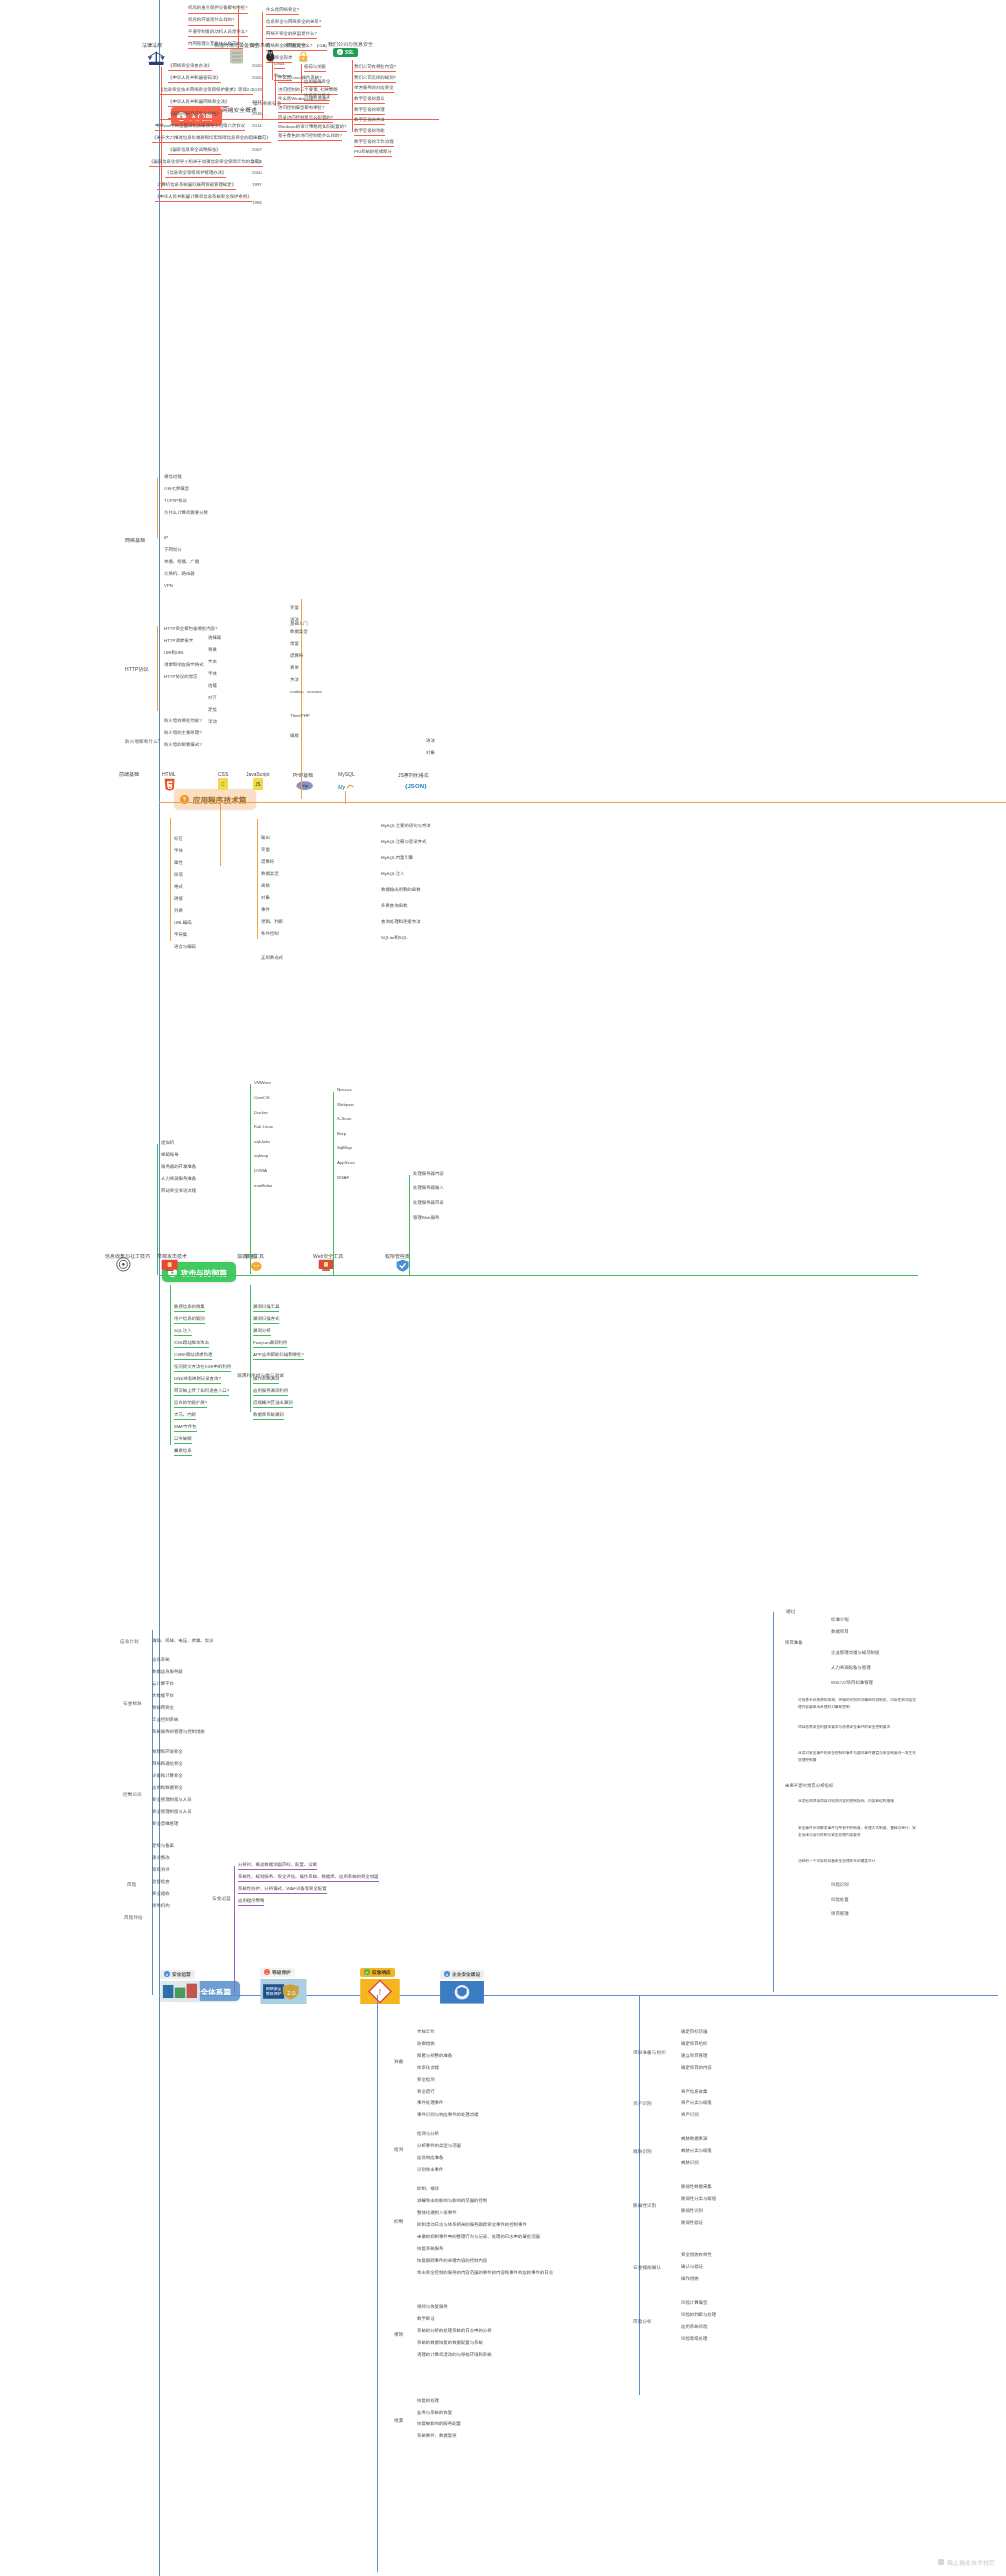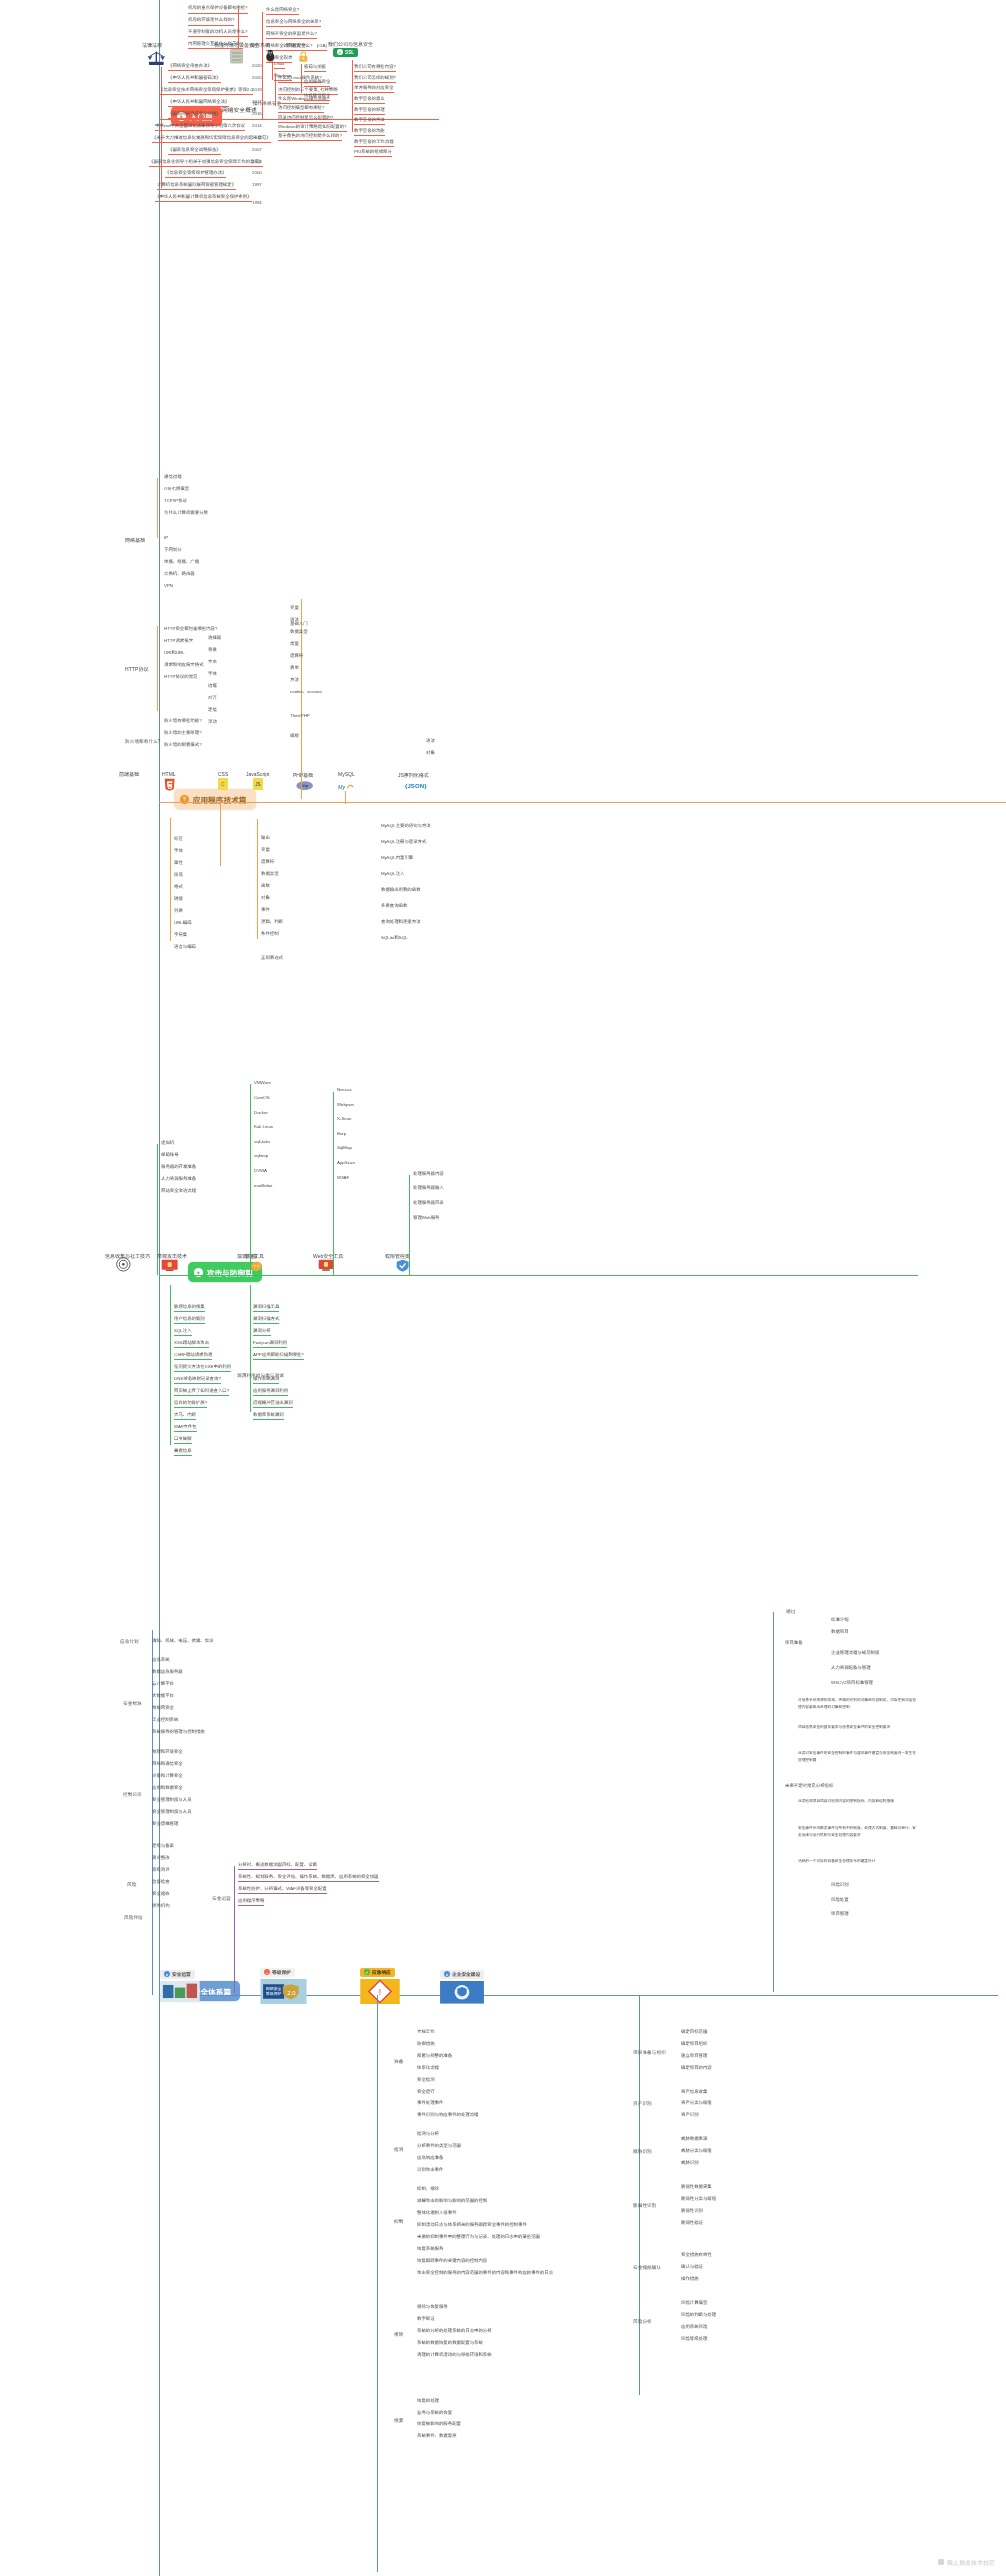--- a/index.html
+++ b/index.html
@@ -336,21 +336,21 @@
   <div class="leaf u-org u-none" style="left:381px;top:887px;">数据输出用到的函数</div>
   <div class="leaf u-org u-none" style="left:381px;top:903px;">多表查询函数</div>
   <div class="leaf u-org u-none" style="left:381px;top:919px;">查询处理和连接方法</div>
   <div class="leaf u-org u-none" style="left:381px;top:935px;">SQLite和SQL</div>
 
   <div class="chip-cap" style="left:398px;top:771px;">JS序列化格式</div>
   <div class="node-label" style="left:405px;top:783px;color:#1a7fbf;font-weight:bold;font-size:6px;">{JSON}</div>
   <div class="leaf u-org u-none" style="left:426px;top:738px;">语法</div>
   <div class="leaf u-org u-none" style="left:426px;top:750px;">对象</div>
 
-  <div class="topic t-grn" style="left:188px;top:1262px;">
+  <div class="topic t-grn" style="left:162px;top:1262px;">
     <span class="tico">●</span>
     <span>攻击与防御篇</span>
   </div>
   <div class="branch-line" style="left:159px;top:1275px;width:759px;background:#45b963;"></div>
 
   <div class="vline" style="left:157px;top:1144px;height:131px;background:#45b963;"></div>
   <div class="leaf u-grn u-none" style="left:161px;top:1140px;">虚拟机</div>
   <div class="leaf u-grn u-none" style="left:161px;top:1152px;">邮箱账号</div>
   <div class="leaf u-grn u-none" style="left:161px;top:1164px;">服务器的开发准备</div>
   <div class="leaf u-grn u-none" style="left:161px;top:1176px;">人力资源服务准备</div>

